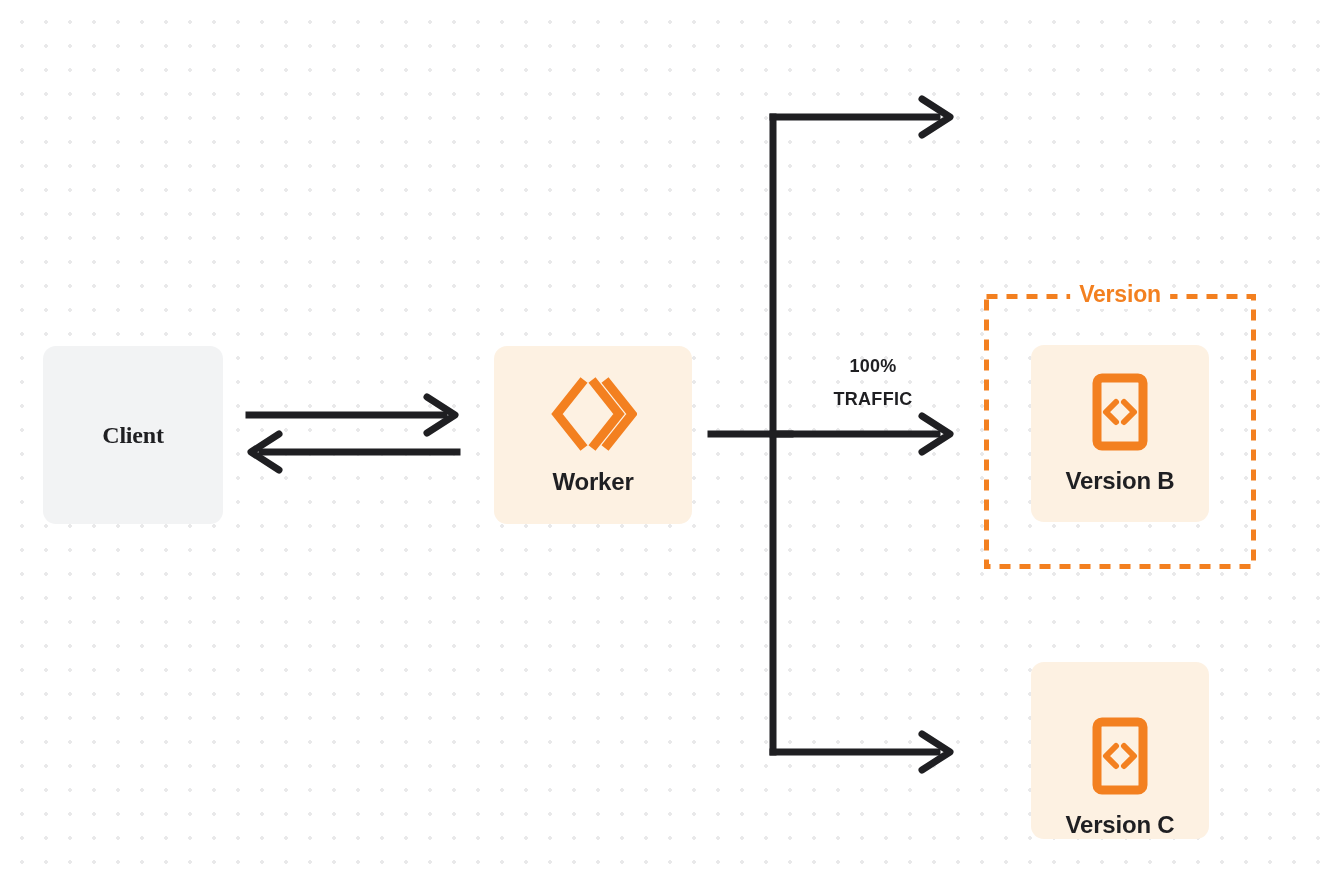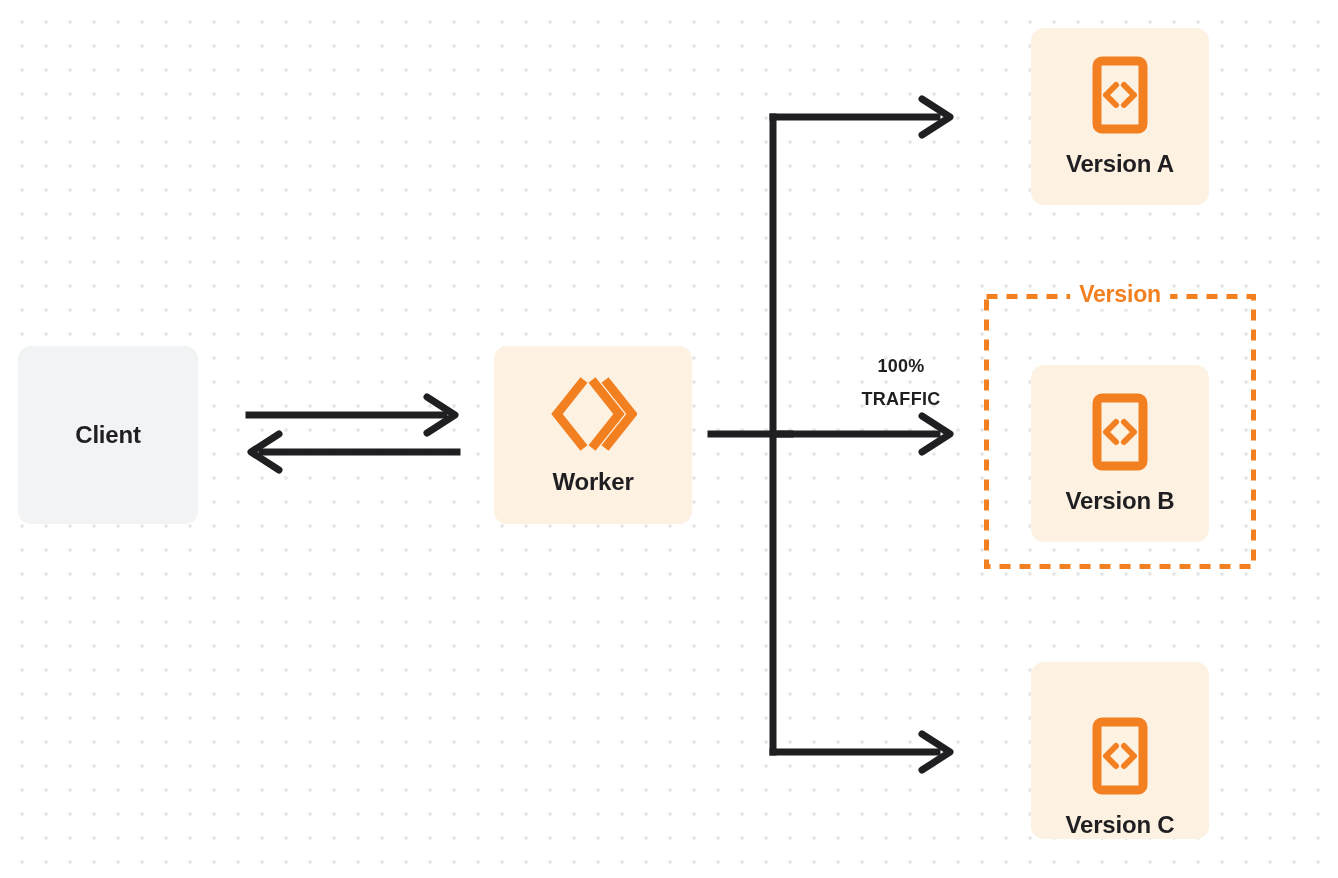--- a/index.html
+++ b/index.html
@@ -31,25 +31,26 @@
   }
   .node-label {
     font-weight: bold;
     color: #1f1f22;
     letter-spacing: -0.2px;
     white-space: nowrap;
   }
 
   
   #client-node {
-    left: 18px;
+    left: 43px;
     top: 346px;
     width: 180px;
     height: 178px;
     background: #f2f3f4;
+    font-family: Liberation Serif, serif;
   }
   #client-node .node-label { font-size: 24px; }
 
   
   #worker-node {
     left: 494px;
     top: 346px;
     width: 198px;
     height: 178px;
     background: #fdf1e2;
@@ -60,21 +61,21 @@
   }
 
   
   .version-node {
     width: 178px;
     height: 177px;
     background: #fdf1e2;
     left: 1031px;
   }
   #version-a-node { top: 28px; }
-  #version-b-node { top: 365px; }
+  #version-b-node { top: 345px; }
   #version-c-node { top: 662px; justify-content: flex-end; }
   .version-node .node-label {
     font-size: 24px;
     margin-top: 16px;
   }
 
   
   .icon-svg { display: block; }
 
   
@@ -112,21 +113,21 @@
     left: 0;
     top: 0;
     width: 1338px;
     height: 878px;
     pointer-events: none;
   }
 
   
   #traffic-label {
     position: absolute;
-    left: 836px;
+    left: 808px;
     top: 350px;
     width: 130px;
     text-align: center;
     color: #1f1f22;
     font-size: 18px;
     font-weight: bold;
     letter-spacing: 0.3px;
     line-height: 33px;
   }
   #traffic-label .pct { display: block; }
@@ -197,32 +198,20 @@
     <span class="node-label">Worker</span>
   </div>
 
   <div id="deployed-group">
     <svg class="dash-svg" viewBox="0 0 272 275" width="272" height="275" preserveAspectRatio="none" aria-hidden="true">
       <rect x="2.5" y="2.5" width="267" height="270" fill="none" stroke="#f38020" stroke-width="5" stroke-dasharray="11 9" stroke-linecap="butt"></rect>
     </svg>
     <span id="deployed-label">Version</span>
   </div>
 
-  <div id="version-a-node" class="node version-node">
-    <span>
-      <svg class="icon-svg" width="56" height="78" viewBox="0 0 56 78" aria-hidden="true">
-        <rect x="5" y="5" width="46" height="68" rx="5" ry="5" fill="none" stroke="#f38020" stroke-width="9"></rect>
-        <g fill="none" stroke="#f38020" stroke-width="6" stroke-linecap="round" stroke-linejoin="round">
-          <polyline points="24,29 14,39 24,49"></polyline>
-          <polyline points="32,29 42,39 32,49"></polyline>
-        </g>
-      </svg>
-    </span>
-    <span class="node-label">Version A</span>
-  </div>
 
   <div id="version-b-node" class="node version-node">
     <span>
       <svg class="icon-svg" width="56" height="78" viewBox="0 0 56 78" aria-hidden="true">
         <rect x="5" y="5" width="46" height="68" rx="5" ry="5" fill="none" stroke="#f38020" stroke-width="9"></rect>
         <g fill="none" stroke="#f38020" stroke-width="6" stroke-linecap="round" stroke-linejoin="round">
           <polyline points="24,29 14,39 24,49"></polyline>
           <polyline points="32,29 42,39 32,49"></polyline>
         </g>
       </svg>

